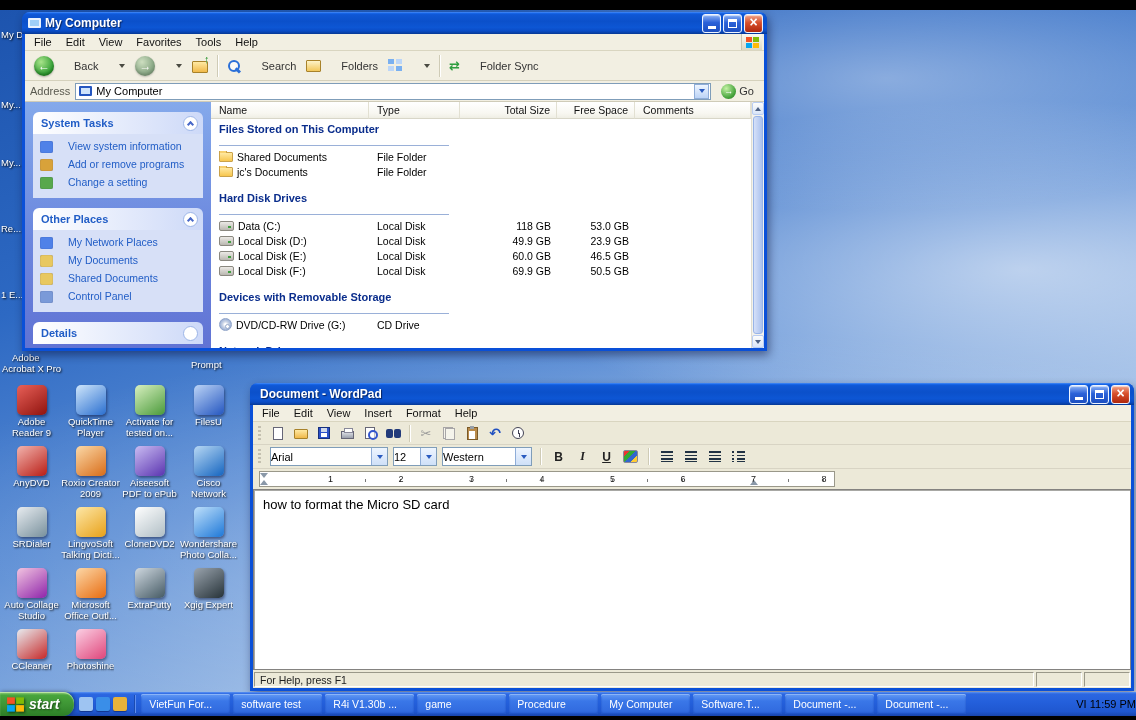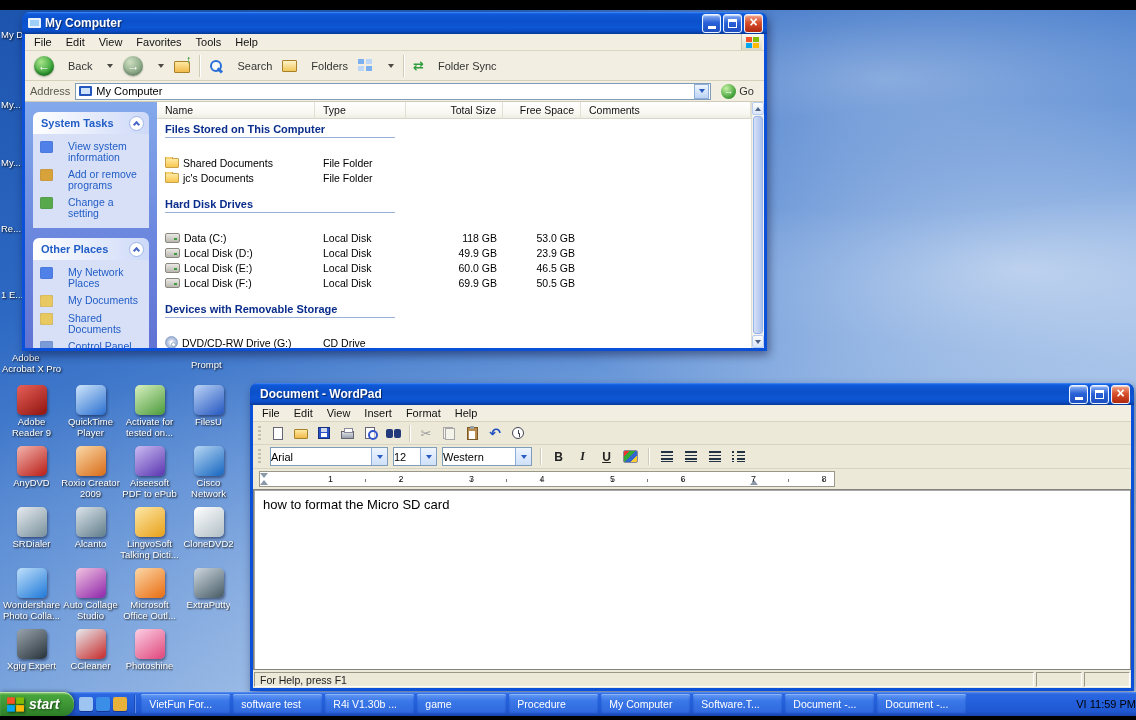--- a/index.html
+++ b/index.html
@@ -40,21 +40,21 @@
 .menu-logo{margin-left:auto;width:21px;height:16px;display:flex;align-items:center;justify-content:center;background:linear-gradient(#fbf9f0,#dcd8c4);border-left:1px solid #c8c4ae;}
 .winflag{width:13px;height:11px;flex:none;background:
  linear-gradient(#f35325,#f35325) 0 0/6px 5px no-repeat,
  linear-gradient(#81bc06,#81bc06) 7px 0/6px 5px no-repeat,
  linear-gradient(#05a6f0,#05a6f0) 0 6px/6px 5px no-repeat,
  linear-gradient(#ffba08,#ffba08) 7px 6px/6px 5px no-repeat;}
 
 
 .explorer{left:22px;top:2px;width:745px;height:339px;}
 .etoolbar{height:30px;background:#f2efe2;border-bottom:1px solid #d5d1bc;display:flex;align-items:center;gap:2px;padding:0 5px;color:#333;}
-.tool{display:flex;align-items:center;gap:14px;padding:2px 4px;border-radius:3px;}
+.tool{display:flex;align-items:center;gap:20px;padding:2px 4px;border-radius:3px;}
 .tool-label{font-size:11px;}
 .nav-circle{width:20px;height:20px;border-radius:50%;display:flex;align-items:center;justify-content:center;
 background:radial-gradient(circle at 35% 30%,#a8e48a,#3aa33a 62%,#1d7a1d);box-shadow:inset 0 -2px 3px rgba(0,60,0,.4),0 1px 2px rgba(0,0,0,.3);}
 .nav-circle::after{color:#fff;font-weight:bold;font-size:12px;line-height:1;}
 .nav-circle.back::after{content:"←";}
 .nav-circle.fwd::after{content:"→";}
 .nav-circle.disabled{filter:grayscale(60%) opacity(75%);}
 .caret{width:0;height:0;border-left:3px solid transparent;border-right:3px solid transparent;border-top:4px solid #4a4a42;margin-left:1px;}
 .vsep{width:1px;height:22px;background:#cfcbb6;box-shadow:1px 0 0 #fff;margin:0 3px;}
 .ico-up{width:16px;height:12px;background:linear-gradient(180deg,#ffe9a2,#f0b94a);border:1px solid #a8822a;border-radius:1px;position:relative;margin-top:3px;}
@@ -73,37 +73,37 @@
 .addr-label{color:#5a5a50;}
 .addr-combo{flex:1;height:17px;background:#fff;border:1px solid #7f9db9;display:flex;align-items:center;gap:4px;padding:0 1px 0 3px;}
 .addr-drop{margin-left:auto;width:15px;height:15px;background:linear-gradient(180deg,#eef5ff,#bcd4f6);border:1px solid #8fadd8;display:flex;align-items:center;justify-content:center;}
 .addr-drop::after{content:"";border-left:3px solid transparent;border-right:3px solid transparent;border-top:4px solid #2a5bc0;}
 .ico-pc{width:13px;height:10px;background:#cfe4fb;border:2px solid #2456c0;border-radius:1px;position:relative;flex:none;}
 .t-ico{background:#9ecff8;border-color:#e8f2ff;}
 .go-btn{display:flex;align-items:center;gap:3px;padding:1px 5px;border-radius:3px;color:#333;}
 .go-circle{width:15px;height:15px;border-radius:50%;background:radial-gradient(circle at 35% 30%,#c4f2a4,#46a33c 65%,#20701c);display:flex;align-items:center;justify-content:center;}
 .go-circle::after{content:"→";color:#fff;font-size:9px;font-weight:bold;}
 .ebody{flex:1;display:flex;background:#fff;overflow:hidden;}
-.sidebar{width:132px;flex:none;padding:10px 8px;background:linear-gradient(180deg,#84a9eb,#6b87de 55%,#6173d4);overflow:hidden;}
+.sidebar{width:186px;flex:none;padding:10px 8px;background:linear-gradient(180deg,#84a9eb,#6b87de 55%,#6173d4);overflow:hidden;}
 .panel{margin-bottom:10px;border-radius:6px 6px 0 0;}
 .panel-head{height:22px;border-radius:6px 6px 0 0;background:linear-gradient(90deg,#fff,#cdd9f8);display:flex;align-items:center;justify-content:space-between;padding:0 5px 0 8px;}
 .panel-title{color:#215dc6;font-weight:bold;}
 .panel-btn{width:15px;height:15px;border-radius:50%;background:#fff;border:1px solid #9db6e8;display:flex;align-items:center;justify-content:center;}
 .chev{width:5px;height:5px;border-right:2px solid #4868c8;border-bottom:2px solid #4868c8;}
 .chev.up{transform:rotate(-135deg);margin-top:3px;}
 .panel-body{background:#d7e0f7;padding:7px 4px 9px 7px;display:flex;flex-direction:column;gap:6px;}
 .pitem{display:flex;align-items:flex-start;gap:15px;color:#215dc6;font-size:10.5px;line-height:11px;cursor:default;}
 .pitem .pic{width:13px;height:12px;border-radius:2px;flex:none;box-shadow:inset 0 0 1px rgba(0,0,60,.5);}
 .content{flex:1;display:flex;overflow:hidden;}
 .cmain{flex:1;display:flex;flex-direction:column;overflow:hidden;}
 .colheads{display:grid;grid-template-columns:158px 91px 97px 78px 1fr;height:17px;flex:none;}
 .colhead{background:linear-gradient(180deg,#ffffff,#f8f7f1 70%,#efeee4);border-right:1px solid #e2e0d2;border-bottom:1px solid #d8d6c8;padding:2px 6px 0 8px;font-size:10.5px;color:#111;white-space:nowrap;overflow:hidden;}
 .colhead.right{text-align:right;}
 .file-list{flex:1;overflow:hidden;}
-.group-head{margin:13px 0 17px 8px;width:230px;padding-bottom:2px;border-bottom:1px solid #9ab0d8;color:#0a2d8c;font-weight:bold;font-size:11px;}
+.group-head{margin:13px 0 3px 8px;width:230px;padding-bottom:10px;border-bottom:1px solid #9ab0d8;color:#0a2d8c;font-weight:bold;font-size:11px;}
 .group-head:first-child{margin-top:4px;}
 .frow{display:grid;grid-template-columns:158px 91px 97px 78px 1fr;height:15px;align-items:center;font-size:10.5px;color:#000;}
 .fname{display:flex;align-items:center;gap:4px;padding-left:8px;white-space:nowrap;overflow:hidden;}
 .ftype{padding-left:8px;white-space:nowrap;overflow:hidden;}
 .fsize{text-align:right;padding-right:6px;}
 .fcomments{padding-left:16px;}
 .fi{flex:none;display:inline-block;}
 .fi-folder{width:14px;height:10px;background:linear-gradient(180deg,#ffe9a2,#f7c64e);border:1px solid #caa24a;border-radius:1px;position:relative;}
 .fi-folder::before{content:"";position:absolute;top:-3px;left:-1px;width:6px;height:2px;background:#f7d06e;border:1px solid #caa24a;border-bottom:none;border-radius:1px 1px 0 0;}
 .fi-disk{width:15px;height:10px;background:linear-gradient(180deg,#eceae6,#b9b7b0);border:1px solid #8a8880;border-radius:2px;position:relative;}
@@ -251,24 +251,20 @@
         </div>
         <div class="dicon">
           <div class="tile" style="background: linear-gradient(145deg, rgb(184, 216, 244), rgb(21, 101, 192));"></div>
           <div class="lbl">Cisco Network Assistant</div>
         </div>
         <div class="dicon">
           <div class="tile" style="background: linear-gradient(145deg, rgb(232, 236, 240), rgb(120, 144, 156));"></div>
           <div class="lbl">SRDialer</div>
         </div>
         <div class="dicon">
-          <div class="tile" style="background: linear-gradient(145deg, rgb(221, 228, 234), rgb(96, 125, 139));"></div>
-          <div class="lbl">Alcanto</div>
-        </div>
-        <div class="dicon">
           <div class="tile" style="background: linear-gradient(145deg, rgb(253, 232, 168), rgb(232, 160, 24));"></div>
           <div class="lbl">LingvoSoft Talking Dicti...</div>
         </div>
         <div class="dicon">
           <div class="tile" style="background: linear-gradient(145deg, rgb(255, 255, 255), rgb(176, 190, 197));"></div>
           <div class="lbl">CloneDVD2</div>
         </div>
         <div class="dicon">
           <div class="tile" style="background: linear-gradient(145deg, rgb(191, 224, 251), rgb(30, 120, 216));"></div>
           <div class="lbl">Wondershare Photo Colla...</div>

